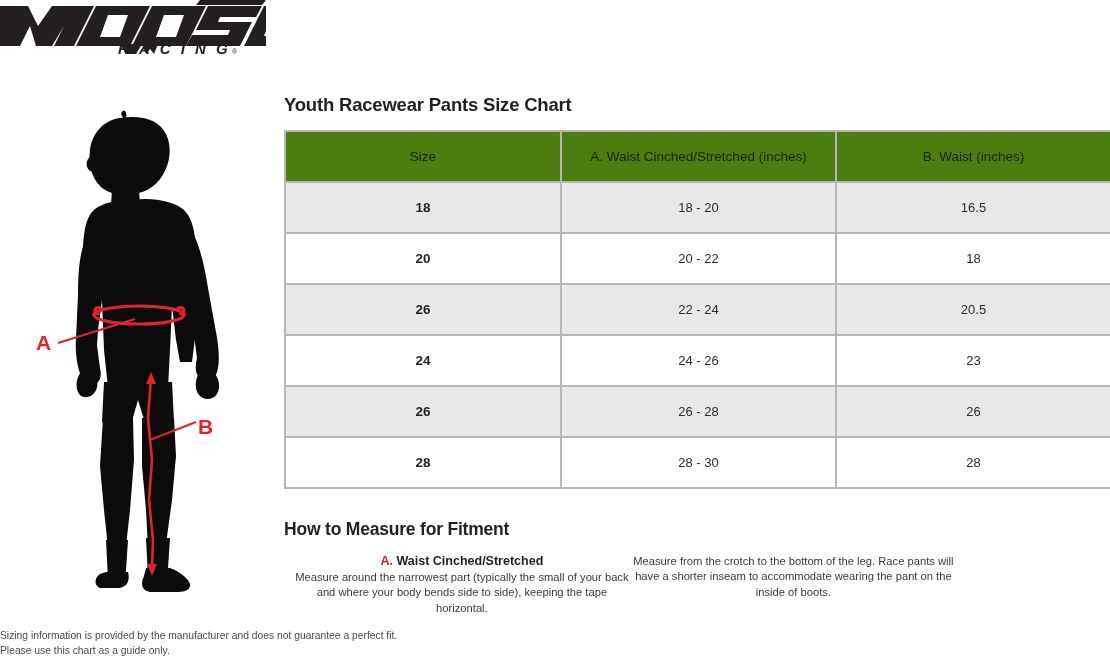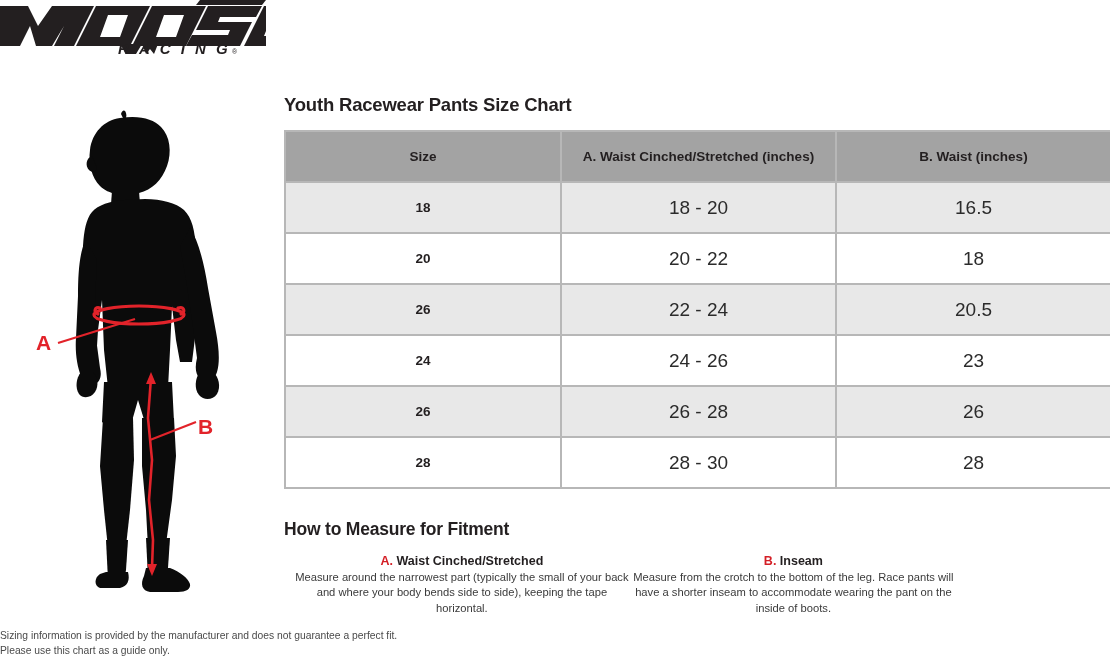--- a/index.html
+++ b/index.html
@@ -57,26 +57,26 @@
     width: 826px;
     table-layout: fixed;
   }
   table.size-table th,
   table.size-table td {
     border: 2px solid #b7b7b7;
     height: 51px;
     text-align: center;
     vertical-align: middle;
     color: #2b2b2b;
-    font-size: 19px;
+    font-size: 13px;
     padding: 0 6px;
   }
   table.size-table th {
-    background: #a3a3a3;
-    font-weight: bold;
+    background: #4d7c0f;
+    font-weight: normal;
     font-size: 13.5px;
     color: #231f20;
   }
   table.size-table tbody tr:nth-child(odd) td { background: #e8e8e8; }
   table.size-table tbody tr:nth-child(even) td { background: #ffffff; }
   table.size-table td.size-cell { font-weight: bold; color: #231f20; font-size: 13.5px; }
   col.c1 { width: 276px; }
   col.c2 { width: 275px; }
   col.c3 { width: 275px; }
 
@@ -287,24 +287,20 @@
 
     <div class="measure-cols">
       <div class="measure-col">
         <div class="measure-head">
           <span class="letter">A.</span>
           <span>Waist Cinched/Stretched</span>
         </div>
         <div class="measure-body">Measure around the narrowest part (typically the small of your back and where your body bends side to side), keeping the tape horizontal.</div>
       </div>
       <div class="measure-col">
-        <div class="measure-head">
-          <span class="letter">B.</span>
-          <span>Inseam</span>
-        </div>
         <div class="measure-body">Measure from the crotch to the bottom of the leg. Race pants will have a shorter inseam to accommodate wearing the pant on the inside of boots.</div>
       </div>
     </div>
 
   </div>
 
   <div id="footer">
     <div>Sizing information is provided by the manufacturer and does not guarantee a perfect fit.</div>
     <div>Please use this chart as a guide only.</div>
   </div>

